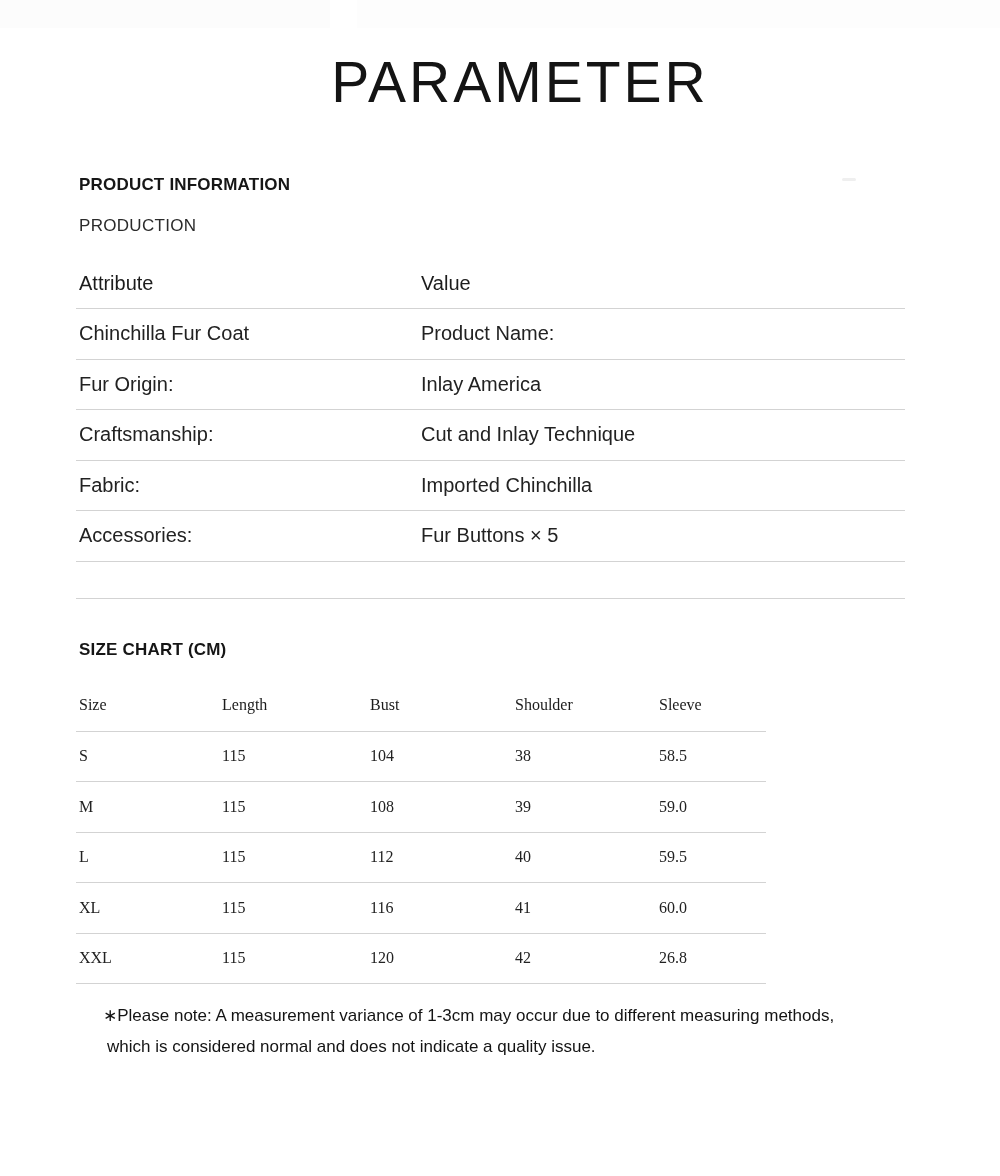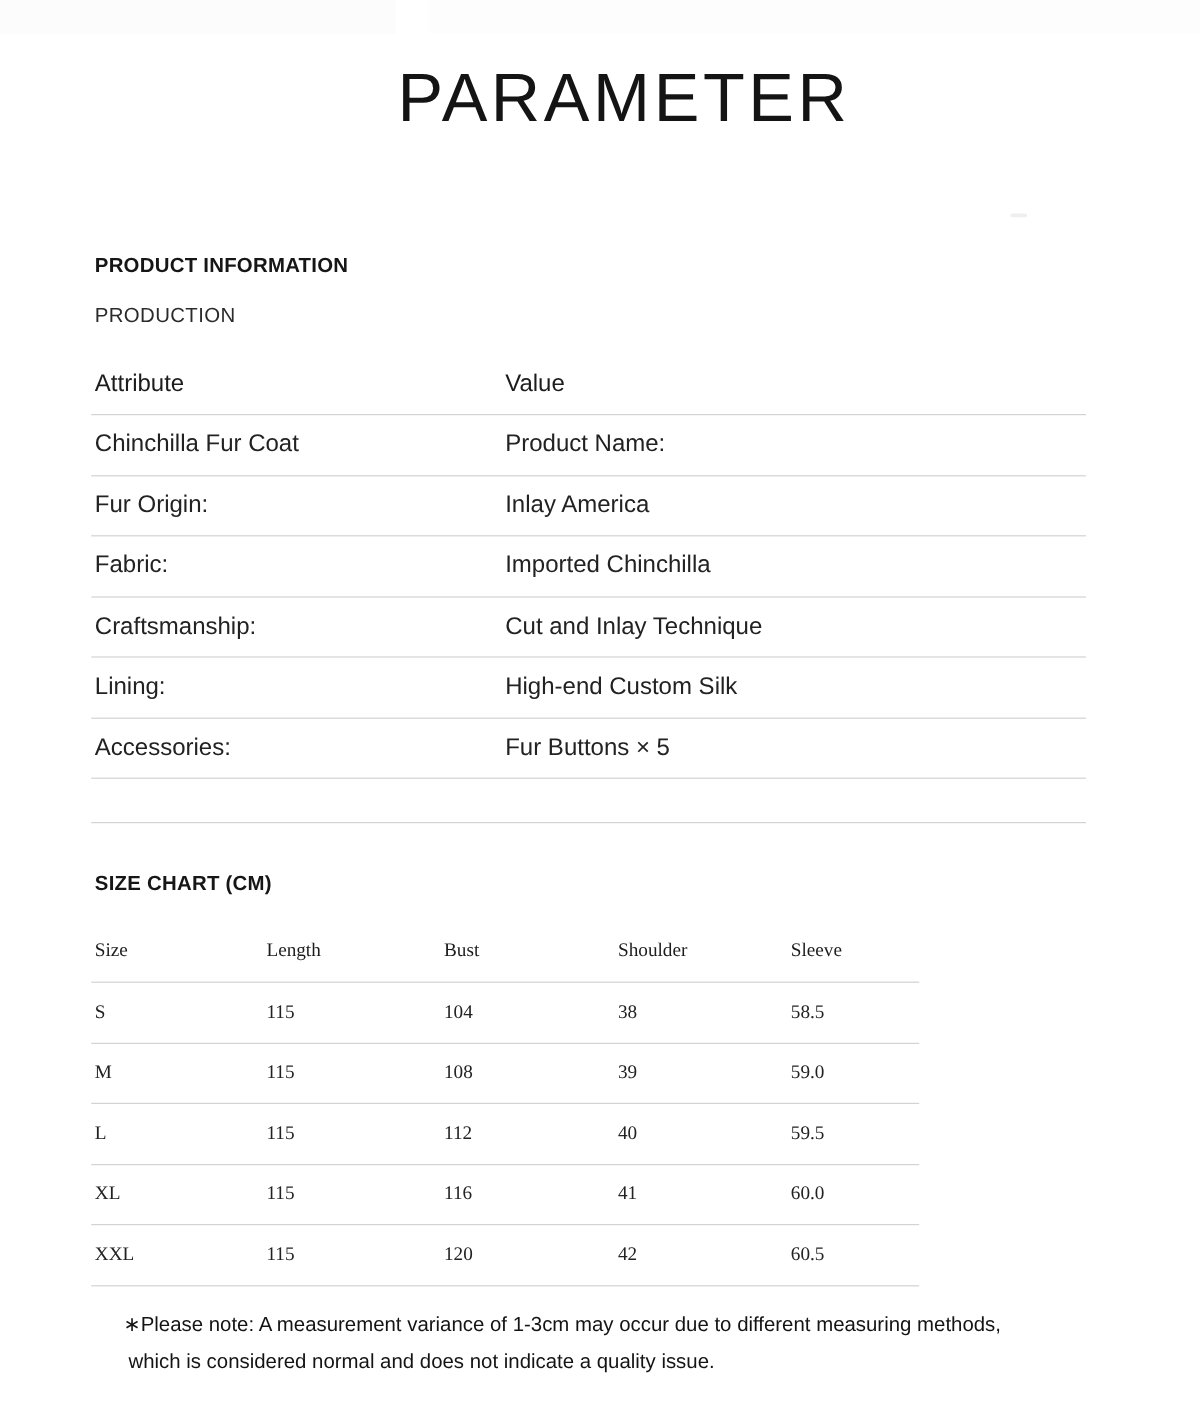--- a/index.html
+++ b/index.html
@@ -15,21 +15,21 @@
 
   .page-title{
     margin:0;padding-top:51px;text-align:center;
     font-size:57px;font-weight:400;letter-spacing:3px;line-height:62px;color:#141414;padding-left:40px;
   }
   .smudge{position:absolute;left:842px;top:178px;width:14px;height:3px;background:#efefef;border-radius:2px;}
 
   .content{padding:0 95px 0 76px;}
 
   .section-heading{margin:0;font-size:17px;font-weight:700;color:#161616;letter-spacing:.2px;line-height:20px;}
-  .product-heading{margin-top:99px;padding-left:3px;}
+  .product-heading{margin-top:62px;padding-left:3px;}
   .subheading{margin-top:21px;padding-left:3px;font-size:17px;color:#2b2b2b;letter-spacing:.3px;line-height:20px;}
 
   .info-table{margin-top:23px;}
   .info-row{
     display:grid;grid-template-columns:342px 1fr;align-items:center;
     box-sizing:border-box;height:50.5px;border-bottom:1px solid #d3d3d3;
     font-size:20px;color:#222222;
   }
   .info-row .cell{padding-left:3px;}
   .info-row.header{height:50px;color:#1c1c1c;}
@@ -79,33 +79,29 @@
           <div class="cell">Chinchilla Fur Coat</div>
           <div class="cell">Product Name:</div>
         </div>
 
         <div class="info-row">
           <div class="cell">Fur Origin:</div>
           <div class="cell">Inlay America</div>
         </div>
 
         <div class="info-row">
-          <div class="cell">Fabric:</div>
-          <div class="cell">Imported Chinchilla</div>
-        </div>
-
-        <div class="info-row">
           <div class="cell">Craftsmanship:</div>
           <div class="cell">Cut and Inlay Technique</div>
         </div>
 
         <div class="info-row">
-          <div class="cell">Lining:</div>
-          <div class="cell">High-end Custom Silk</div>
+          <div class="cell">Fabric:</div>
+          <div class="cell">Imported Chinchilla</div>
         </div>
+
 
         <div class="info-row">
           <div class="cell">Accessories:</div>
           <div class="cell">Fur Buttons × 5</div>
         </div>
       </div>
     <div class="info-row empty"></div>
   </div>
 
   <h2 class="section-heading size-section-heading">SIZE CHART (CM)</h2>
@@ -150,21 +146,21 @@
           <div class="cell">116</div>
           <div class="cell">41</div>
           <div class="cell">60.0</div>
         </div>
 
         <div class="size-row">
           <div class="cell">XXL</div>
           <div class="cell">115</div>
           <div class="cell">120</div>
           <div class="cell">42</div>
-          <div class="cell">60.5</div>
+          <div class="cell">26.8</div>
         </div>
       </div>
   </div>
 
   <div class="footnote">
     <div class="line1">∗Please note: A measurement variance of 1-3cm may occur due to different measuring methods,</div>
     <div class="line2">which is considered normal and does not indicate a quality issue.</div>
   </div>
 
 </div>

